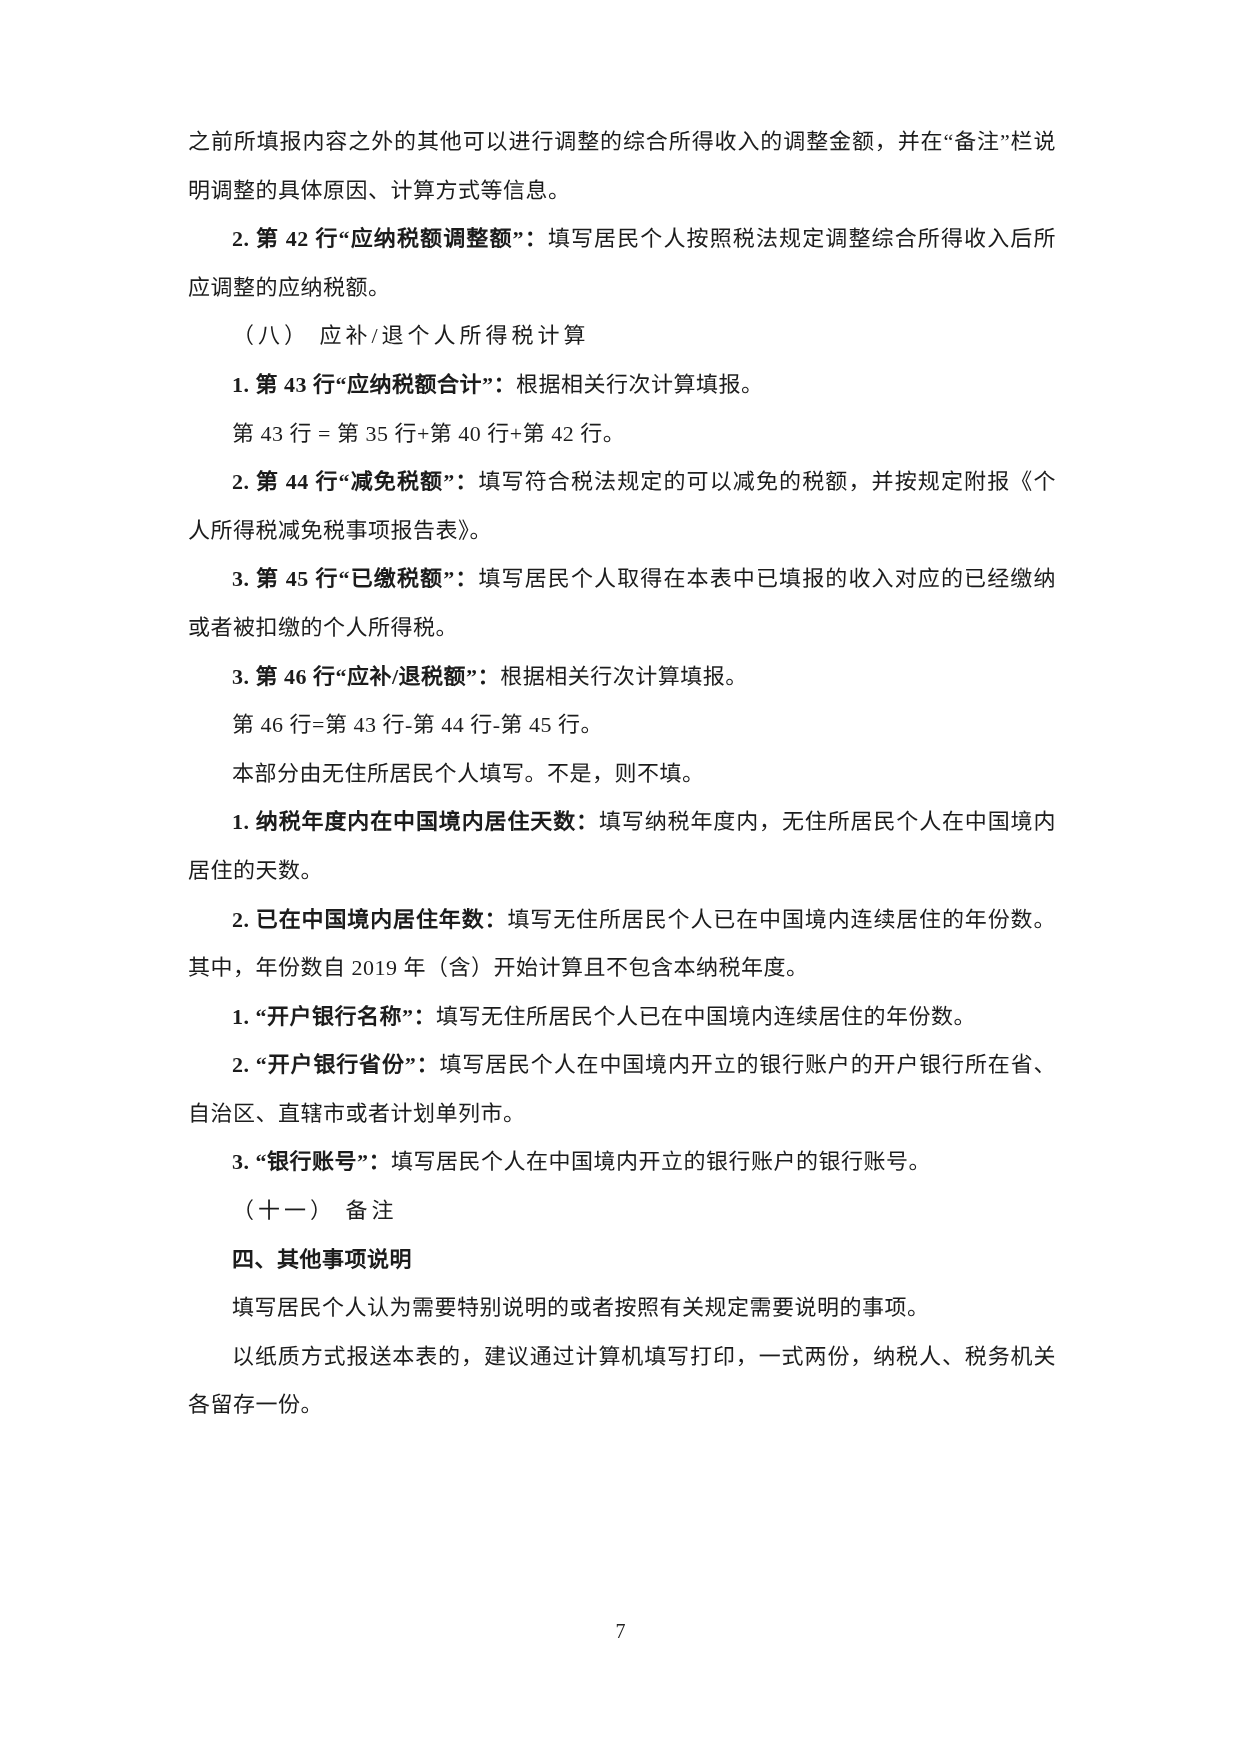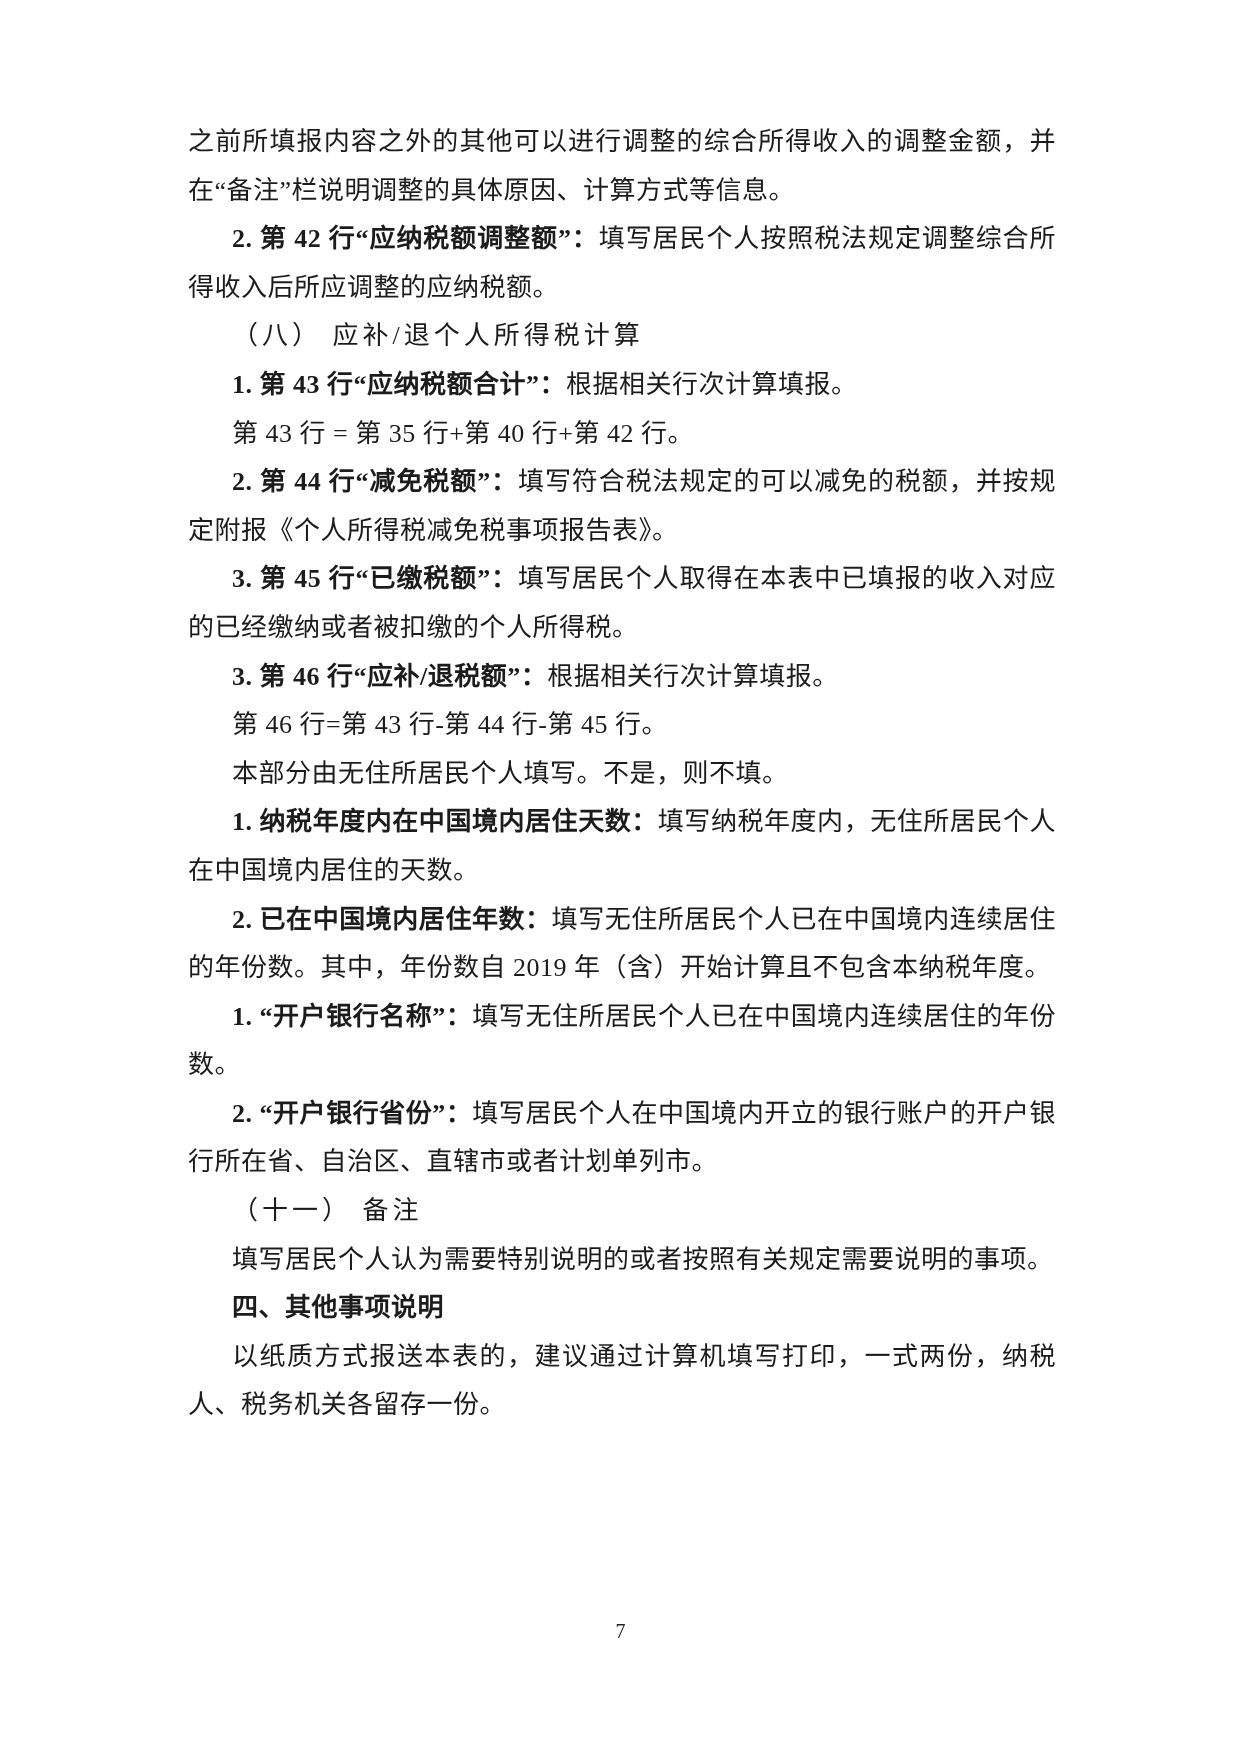--- a/index.html
+++ b/index.html
@@ -20,21 +20,21 @@
   }
   .content {
     position: absolute;
     left: 188px;
     top: 118px;
     width: 868px;
   }
   .para {
     margin: 0;
     padding: 0;
-    font-size: 26px;
+    font-size: 22px;
     line-height: 48.6px;
     text-align: justify;
     text-indent: 44px;
     letter-spacing: 0.5px;
   }
   .para.cont { text-indent: 0; }
   .kai {
     letter-spacing: 4px;
   }
   .r { font-weight: normal; }
@@ -81,26 +81,27 @@
     <p class="para"><span class="r b">1. 纳税年度内在中国境内居住天数：</span><span class="r">填写纳税年度内，无住所居民个人在中国境内居住的天数。</span></p>
 
     <p class="para"><span class="r b">2. 已在中国境内居住年数：</span><span class="r">填写无住所居民个人已在中国境内连续居住的年份数。其中，年份数自 2019 年（含）开始计算且不包含本纳税年度。</span></p>
 
 
 
     <p class="para"><span class="r b">1. “开户银行名称”：</span><span class="r">填写无住所居民个人已在中国境内连续居住的年份数。</span></p>
 
     <p class="para"><span class="r b">2. “开户银行省份”：</span><span class="r">填写居民个人在中国境内开立的银行账户的开户银行所在省、自治区、直辖市或者计划单列市。</span></p>
 
+    <p class="para"><span class="r b">3. “银行账号”：</span><span class="r">填写居民个人在中国境内开立的银行账户的银行账号。</span></p>
 
     <p class="para kai"><span class="r">（十一） 备注</span></p>
 
+    <p class="para"><span class="r b">四、其他事项说明</span></p>
+
     <p class="para"><span class="r">填写居民个人认为需要特别说明的或者按照有关规定需要说明的事项。</span></p>
-
-    <p class="para"><span class="r b">四、其他事项说明</span></p>
 
     <p class="para"><span class="r">以纸质方式报送本表的，建议通过计算机填写打印，一式两份，纳税人、税务机关各留存一份。</span></p>
 
   </main>
 
   <footer class="page-footer">
     <span class="page-number">7</span>
   </footer>
 </div>
 

